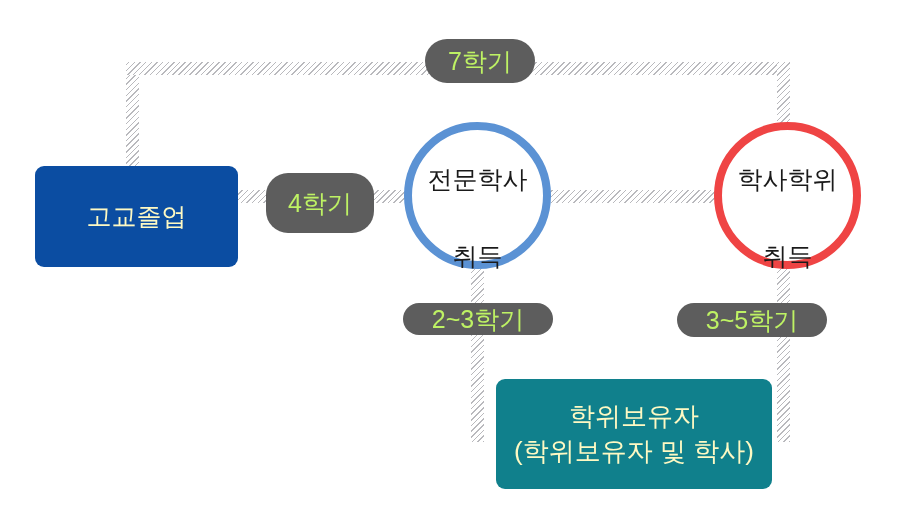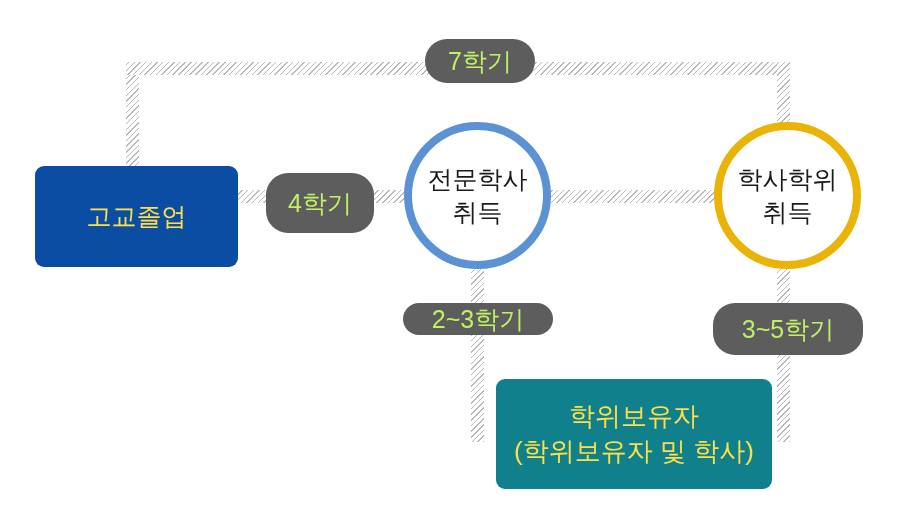--- a/index.html
+++ b/index.html
@@ -32,21 +32,21 @@
 
   
   .box {
     position: absolute;
     box-sizing: border-box;
     display: flex;
     flex-direction: column;
     align-items: center;
     justify-content: center;
     border-radius: 9px;
-    color: #fde047;
+    color: #fef9c3;
     text-align: center;
     z-index: 6;
   }
   .box .line {
     display: block;
     white-space: nowrap;
   }
   #box-highschool {
     left: 35px;
     top: 166px;
@@ -75,34 +75,34 @@
     display: flex;
     flex-direction: column;
     align-items: center;
     justify-content: center;
     text-align: center;
     color: #1a1a1a;
     font-size: 25px;
     line-height: 1.32;
     z-index: 5;
   }
-  .circle .line { display: block; white-space: nowrap; }
+  .circle .line { display: block; white-space: nowrap; margin-top: 44px; }
   #circle-associate {
     left: 404px;
     top: 122px;
     width: 147px;
     height: 147px;
     border: 8px solid #5b92d4;
   }
   #circle-bachelor {
     left: 714px;
     top: 122px;
     width: 147px;
     height: 147px;
-    border: 8px solid #eab308;
+    border: 8px solid #ef4444;
   }
 
   
   .pill {
     position: absolute;
     box-sizing: border-box;
     display: flex;
     align-items: center;
     justify-content: center;
     background: #5d5d5d;
@@ -110,21 +110,21 @@
     border-radius: 22px;
     font-size: 25px;
     white-space: nowrap;
     letter-spacing: 0px;
     z-index: 8;
   }
   #pill-7 { left: 425px; top: 39px;  width: 110px; height: 44px; }
   #pill-4 { left: 266px; top: 173px; width: 108px; height: 60px; }
   #pill-3 { left: 580px; top: 173px; width: 108px; height: 44px; }
   #pill-23 { left: 403px; top: 303px; width: 150px; height: 32px; }
-  #pill-35 { left: 713px; top: 303px; width: 150px; height: 52px; }
+  #pill-35 { left: 677px; top: 303px; width: 150px; height: 34px; }
 </style>
 </head>
 <body>
 
 <div id="canvas">
 
   <div class="band" style="left:126px; top:62px; width:13px; height:112px;"></div>
   <div class="band" style="left:126px; top:62px; width:664px; height:13px;"></div>
   <div class="band" style="left:777px; top:62px; width:13px; height:120px;"></div>
 

